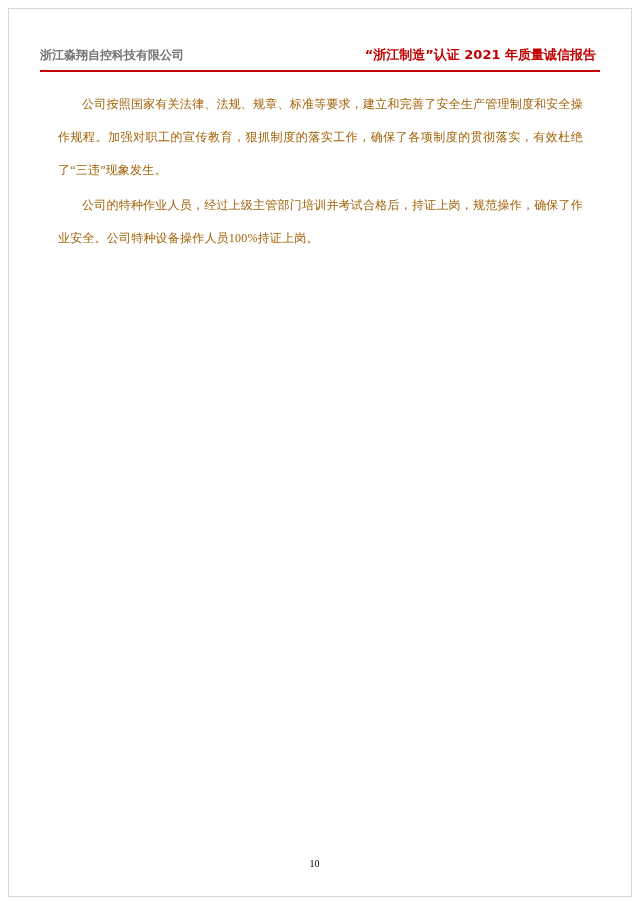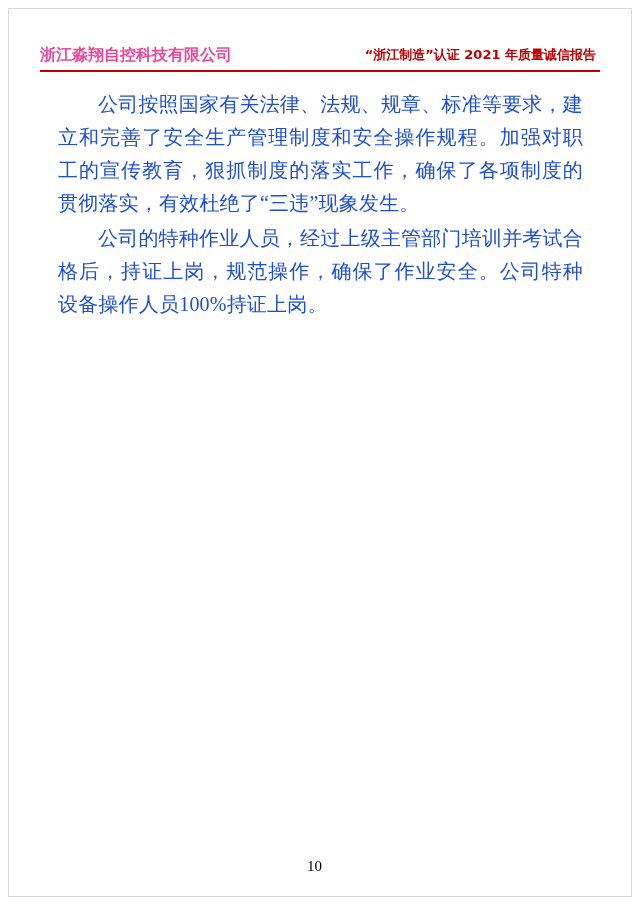--- a/index.html
+++ b/index.html
@@ -33,23 +33,23 @@
     left: 40px;
     top: 40px;
     width: 560px;
     height: 30px;
     display: flex;
     align-items: center;
     justify-content: space-between;
   }
   .header-left {
     font-family: Liberation Sans, sans-serif;
-    font-size: 16px;
+    font-size: 12px;
     font-weight: bold;
-    color: #ec4899;
+    color: #737373;
     letter-spacing: 0px;
     white-space: nowrap;
   }
   .header-right {
     font-family: "DejaVu Sans", "Liberation Sans", sans-serif;
     font-size: 13px;
     font-weight: bold;
     color: #c00000;
     white-space: nowrap;
     padding-right: 4px;
@@ -63,37 +63,37 @@
     height: 2px;
     background: #c00000;
   }
   .content {
     position: absolute;
     left: 58px;
     top: 88px;
     width: 525px;
   }
   .para {
-    font-size: 20px;
+    font-size: 12px;
     line-height: 33px;
-    color: #1d4ed8;
+    color: #a16207;
     text-align: justify;
     text-justify: inter-ideograph;
     text-indent: 2em;
     margin: 0 0 2px 0;
     letter-spacing: 0.2px;
   }
   .footer {
     position: absolute;
     left: 0;
     top: 858px;
     width: 629px;
     text-align: center;
     font-family: "Liberation Serif", "DejaVu Serif", serif;
-    font-size: 15px;
+    font-size: 10px;
     color: #000000;
   }
 </style>
 </head>
 <body>
 
 <div class="page">
 
   <div class="page-frame"></div>
 

